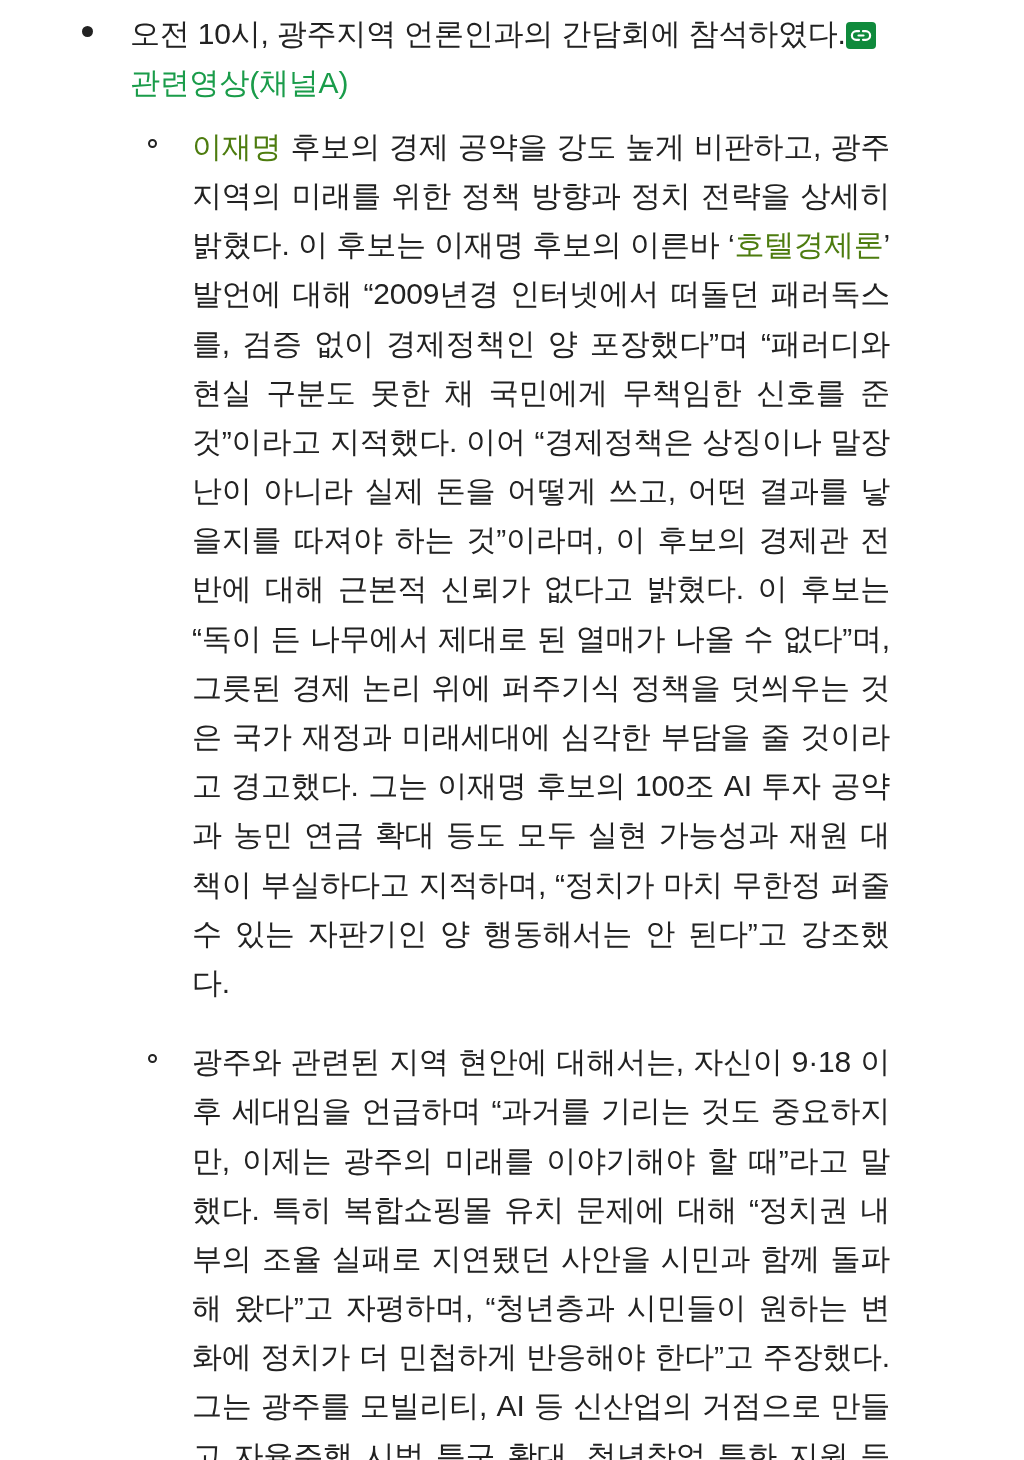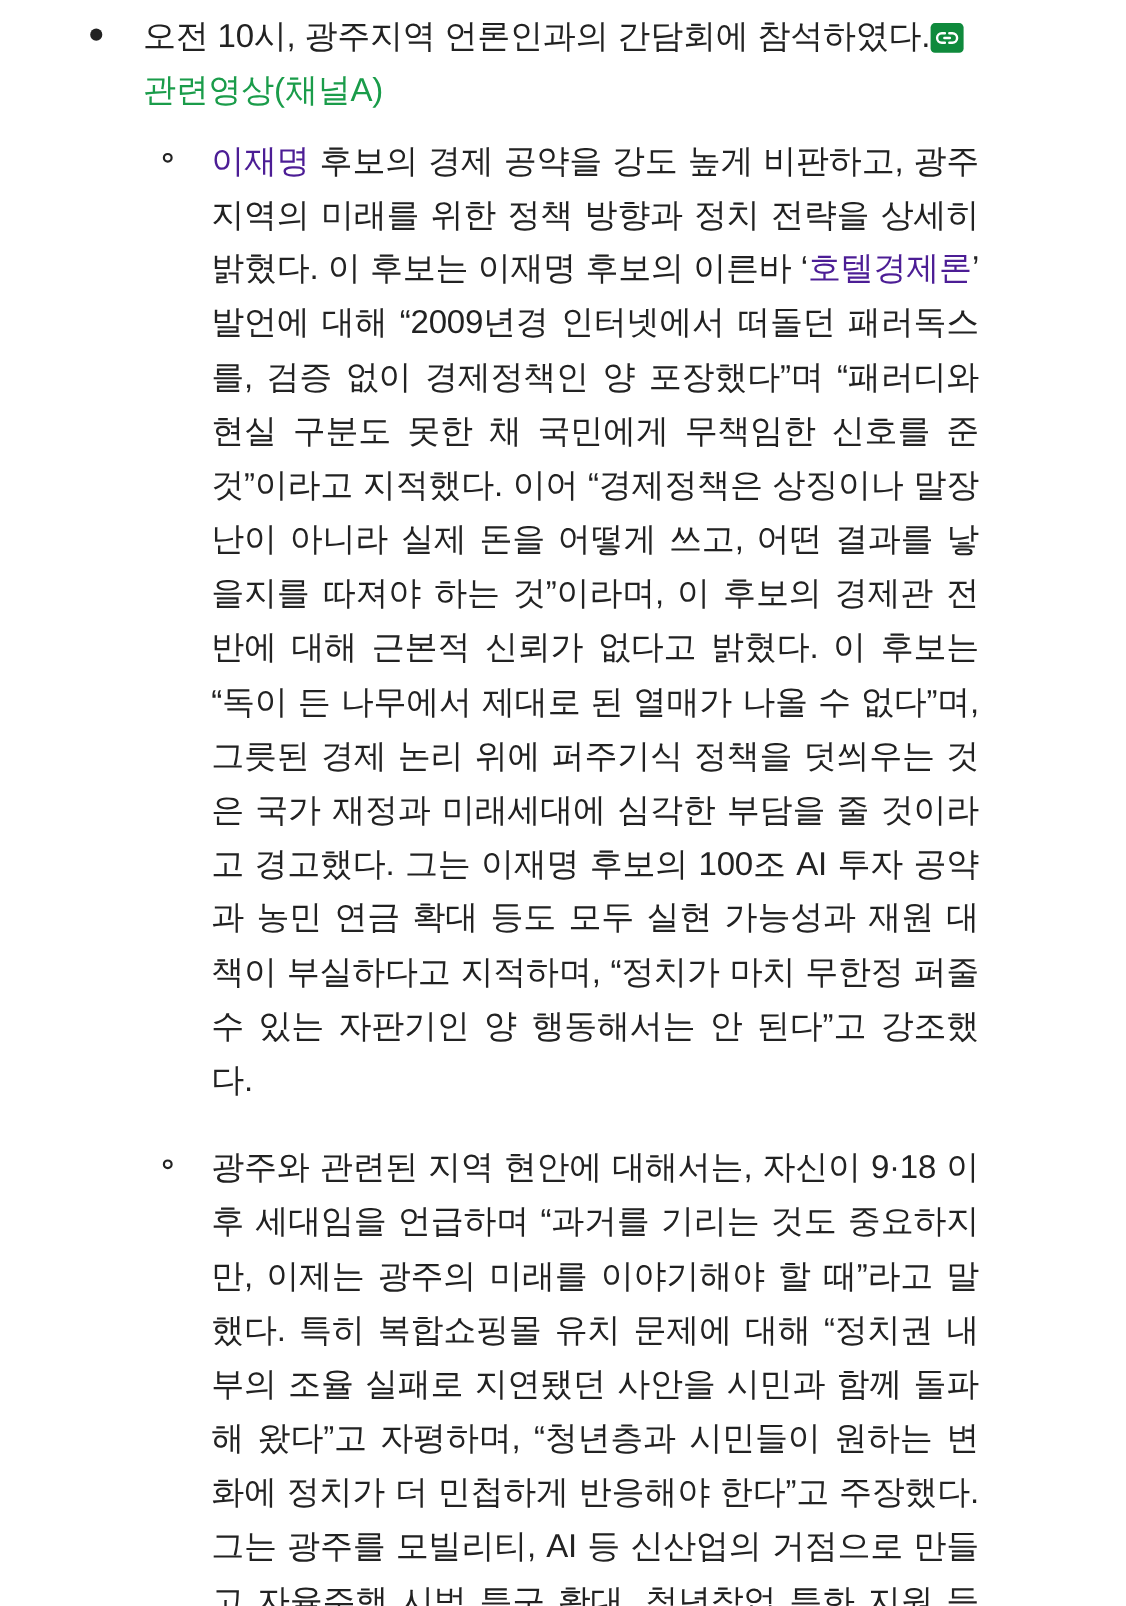--- a/index.html
+++ b/index.html
@@ -70,21 +70,21 @@
     border: 2px solid #222222;
     border-radius: 50%;
     box-sizing: border-box;
   }
 
   .link-green {
     color: #1a9c4a;
     text-decoration: none;
   }
   .link-blue {
-    color: #4c1d95;
+    color: #4d7c0f;
     text-decoration: none;
   }
   .link-chip {
     display: inline-block;
     vertical-align: -5px;
     width: 30px;
     height: 27px;
     background: #0f8a3c;
     border-radius: 4px;
     margin-right: 1px;

